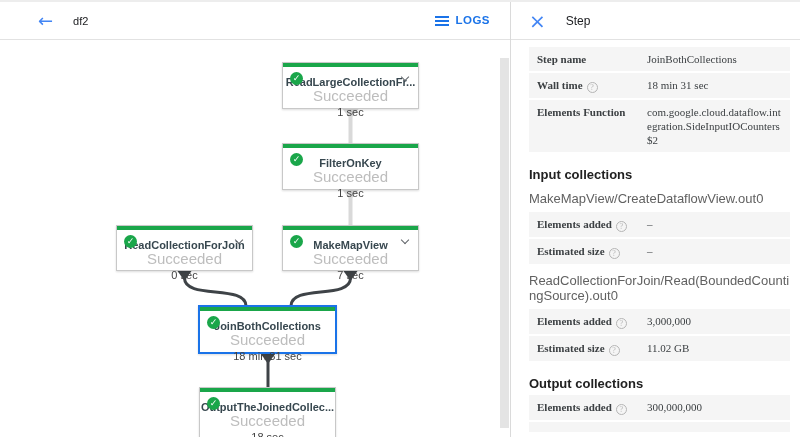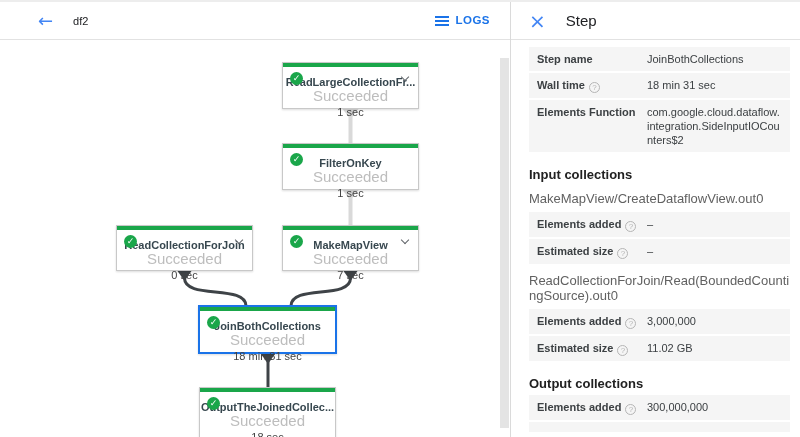--- a/index.html
+++ b/index.html
@@ -57,26 +57,26 @@
     position: absolute; right: 1px; top: 18px; width: 9px; height: 370px;
     background: #e4e4e4; cursor: pointer;
   }
 
   
   .right-panel { width: 290px; height: 100%; border-left: 1px solid #dadada; display: flex; flex-direction: column; background:#fff; }
   .close-icon {
     margin-left: 18px; color: #4285f4; font-size: 20px; line-height: 20px; cursor: pointer;
     font-family: "DejaVu Sans", sans-serif;
   }
-  .panel-title { margin-left: 20px; font-size: 15px; color: #202124; }
+  .panel-title { margin-left: 20px; font-size: 12px; color: #202124; }
   .panel-content { flex: 1; overflow: hidden; padding: 7px 10px 0 18px; }
 
   .kv-row {
     display: flex; background: #f5f5f5; padding: 5px 8px; margin-bottom: 2px;
-    font-size: 11px; line-height: 14px;
+    font-size: 11px; line-height: 14px; font-family: Liberation Serif, serif;
   }
   .kv-label { width: 110px; flex: 0 0 110px; font-weight: bold; color: #3c4043; }
   .kv-value { color: #3c4043; word-break: break-all; }
   .info-icon {
     display: inline-block; width: 11px; height: 11px; border-radius: 50%;
     border: 1px solid #b5b5b5; color: #b5b5b5; font-size: 8px; line-height: 9px;
     text-align: center; margin-left: 4px; vertical-align: -1px; font-weight: normal;
   }
   .section-heading { font-size: 13px; color: #212121; margin: 15px 0 4px; font-weight: bold; }
   .collection-name { font-size: 13px; color: #616161; margin: 9px 0 6px; word-break: break-all; }

